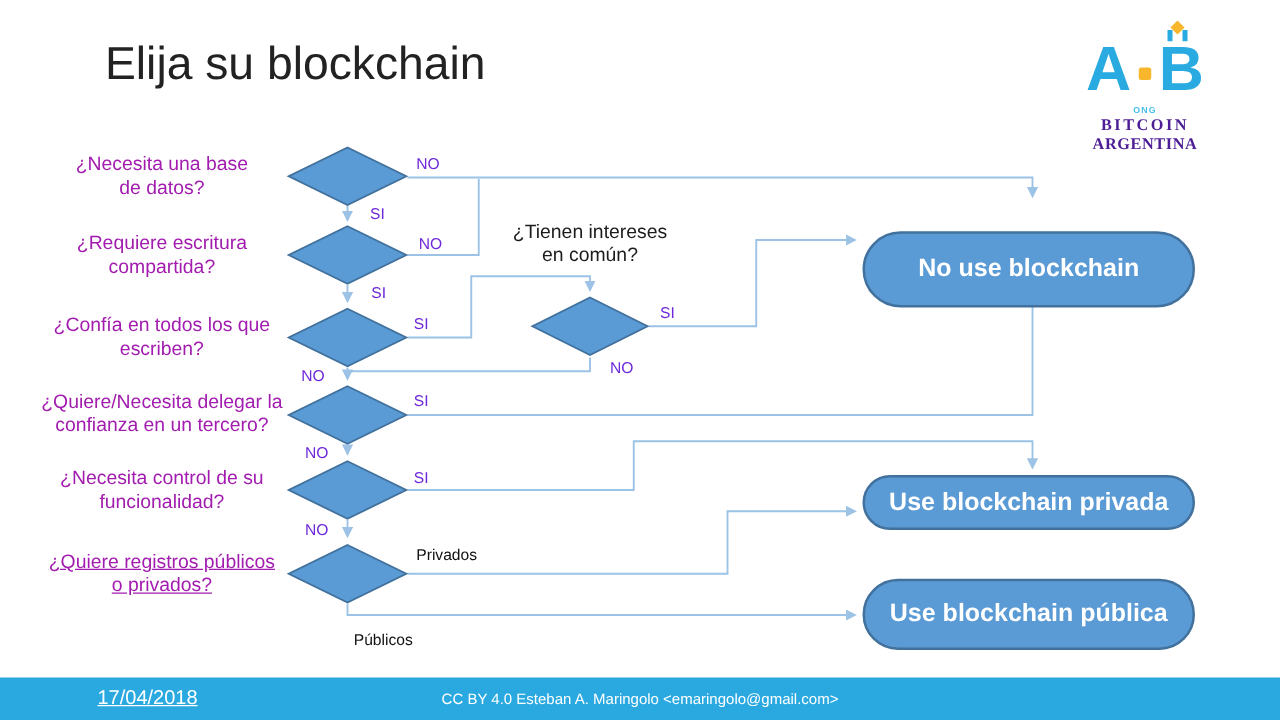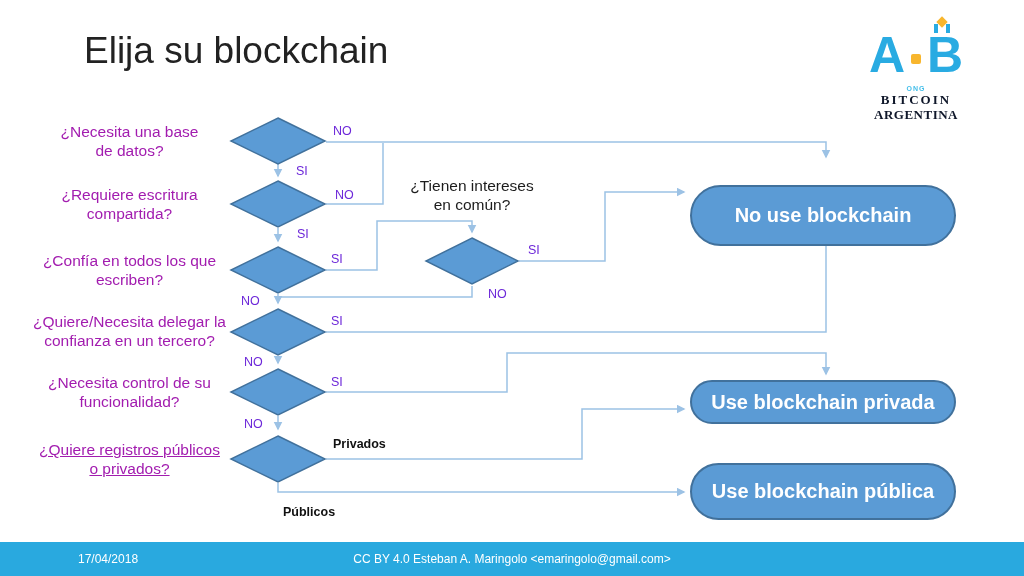--- a/index.html
+++ b/index.html
@@ -19,52 +19,52 @@
   .logo{left:860px;top:26px;width:112px;text-align:center;}
   .logo-row{display:flex;align-items:center;justify-content:center;gap:6px;height:58px;}
   .logo-a,.logo-b{font-size:50px;font-weight:800;color:#29ABE2;line-height:1;}
   .logo-dot{width:10px;height:10px;background:#F8B62D;border-radius:2px;margin-top:8px;}
   .logo-b{position:relative;}
   .prong{position:absolute;width:4px;height:9px;background:#29ABE2;top:-6px;}
   .prong.p1{left:7px;} .prong.p2{left:19px;}
   .spark{position:absolute;width:8px;height:8px;background:#F8B62D;transform:rotate(45deg);top:-12px;left:11px;}
   .logo-ong{font-size:7px;font-weight:700;color:#45BFEA;letter-spacing:1px;margin-top:1px;}
   .logo-bitcoin,.logo-argentina{
-    font-family:"Liberation Serif",serif;font-weight:700;color:#0f172a;
+    font-family:"Liberation Serif",serif;font-weight:700;color:#4c1d95;
     font-size:13px;letter-spacing:2px;line-height:15px;
   }
   .logo-argentina{letter-spacing:0.5px;}
 
   
   .q{
     width:205px;left:27px;text-align:center;font-size:15.5px;line-height:19px;
     color:#a21caf;white-space:pre-line;
   }
   .q-mid{width:150px;left:397px;text-align:center;font-size:15.5px;line-height:19px;
     color:#1c1c1c;white-space:pre-line;}
 
   
   .edge{font-size:12.5px;color:#6d28d9;line-height:14px;}
-  .edge.bold{font-weight:700;color:#111;}
+  .edge.bold{font-weight:400;color:#111;}
 
   
   .diamond{overflow:visible;}
 
   
   .capsule{
     background:#5B9BD5;border:2px solid #41719C;display:flex;align-items:center;
     justify-content:center;color:#fff;font-weight:700;font-size:20px;
     box-sizing:border-box;
   }
 
   
   .footer{
     left:0;top:542px;width:1024px;height:34px;background:#29A9DF;color:#fff;
   }
-  .footer-date{position:absolute;left:78px;top:0;line-height:34px;font-size:12px;}
+  .footer-date{position:absolute;left:78px;top:0;line-height:34px;font-size:16px;text-decoration:underline;}
   .footer-credit{position:absolute;left:0;top:0;width:100%;text-align:center;line-height:34px;font-size:12px;}
 </style>
 </head>
 <body>
 
 <div class="abs title">Elija su blockchain</div>
 
 <div class="abs logo">
   <div class="logo-row">
     <span class="logo-a">A</span>

